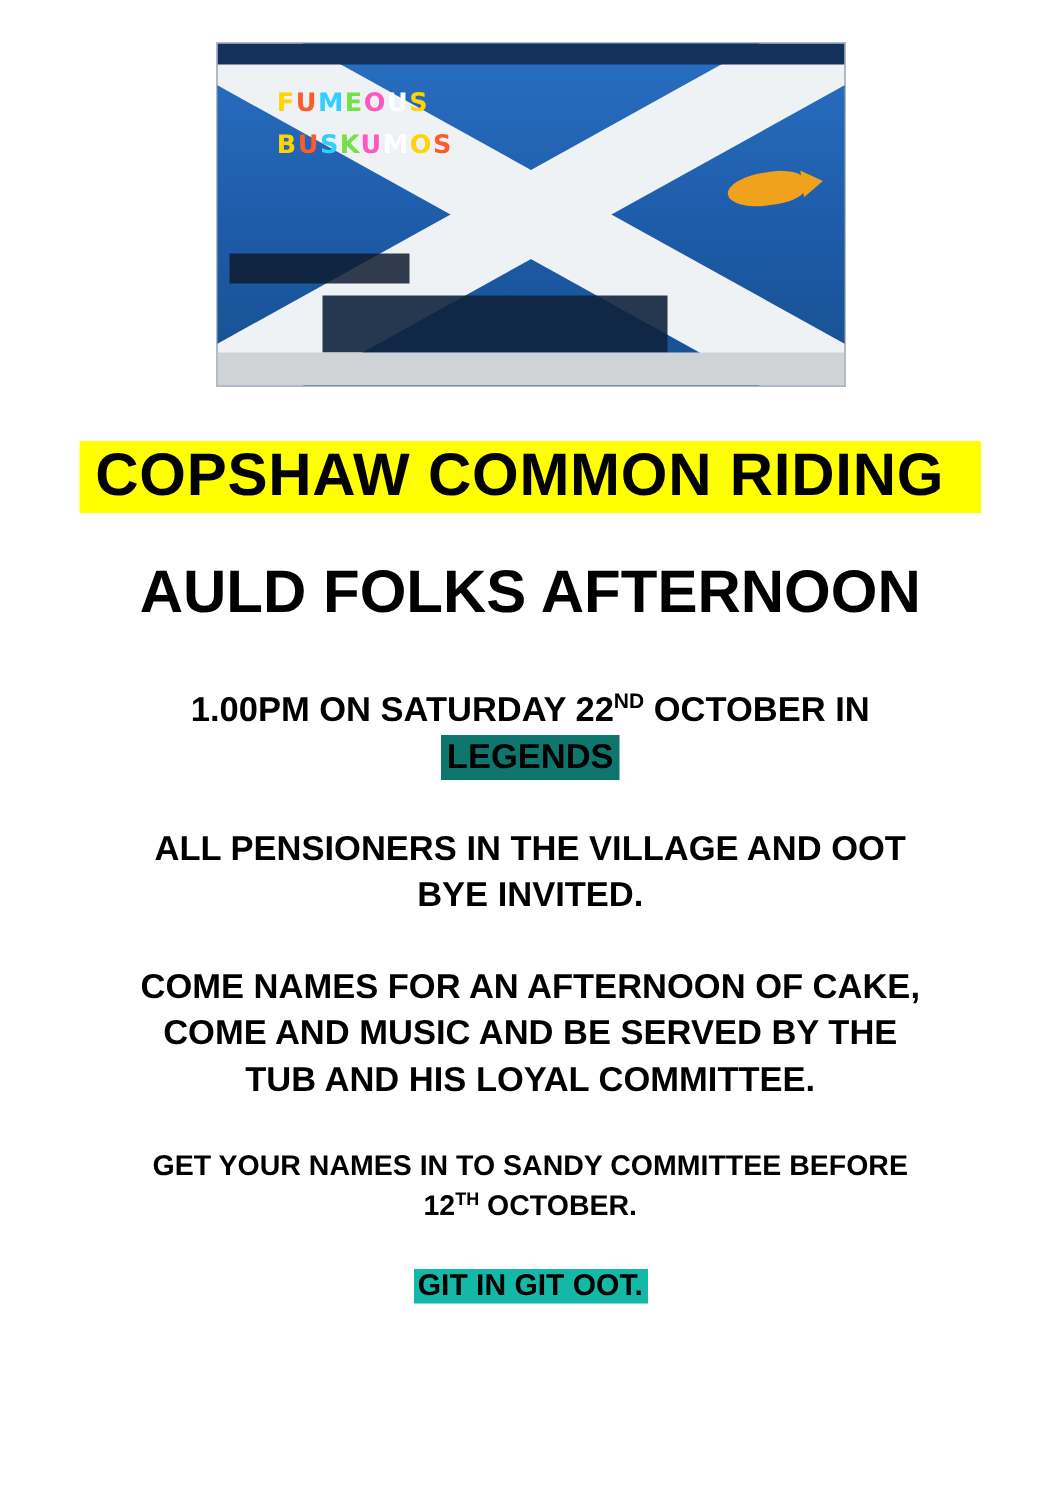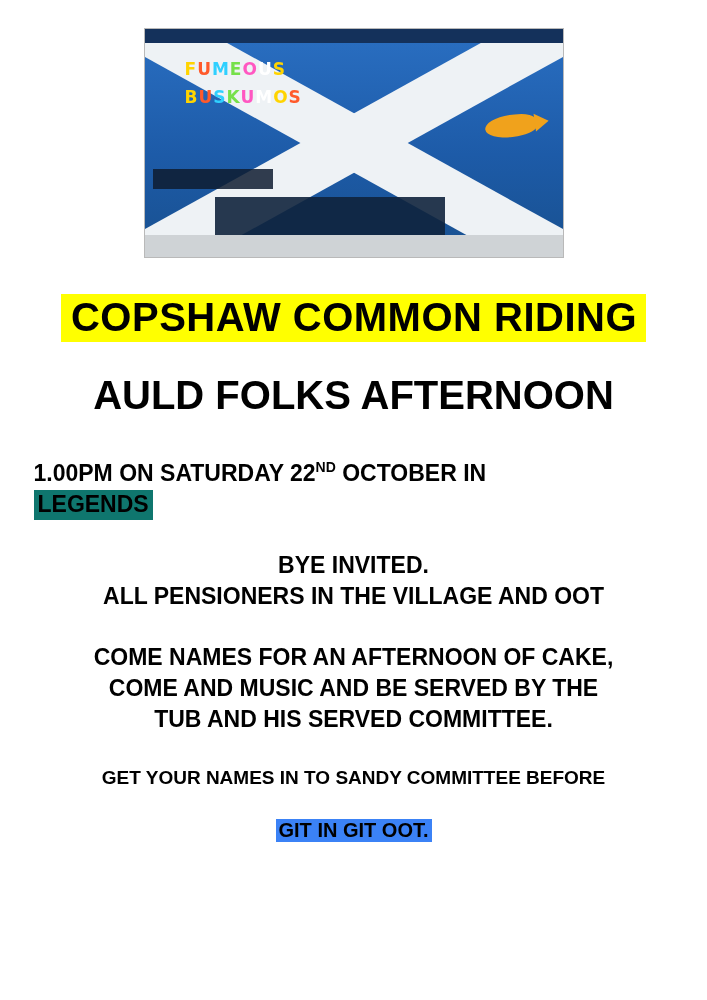--- a/index.html
+++ b/index.html
@@ -103,21 +103,21 @@
     position: absolute; right: -12px; top: 2px;
     border-top: 9px solid transparent;
     border-bottom: 9px solid transparent;
     border-left: 14px solid #f0a21c;
   }
 
   
   .title-band {
     margin-top: 36px;
     background: #ffff00;
-    padding: 2px 9px 4px 10px;
+    padding: 2px 24px 4px 10px;
   }
   .title-band .title {
     font-size: 40px;
     font-weight: bold;
     letter-spacing: .5px;
     line-height: 1.06;
     white-space: nowrap;
   }
 
   .headline {
@@ -126,20 +126,21 @@
     font-weight: bold;
     line-height: 1.18;
     text-align: center;
     width: 640px;
   }
 
   .when {
     margin-top: 38px;
     font-size: 23px;
     font-weight: bold;
+    text-align: center;
     line-height: 1.3;
     width: 640px;
   }
   .when sup { font-size: 14px; }
   .venue {
     display: inline-block;
     background: #0f766e;
     color: #000000;
     padding: 0 4px;
     margin-top: 2px;
@@ -157,21 +158,21 @@
     font-size: 19px;
     line-height: 1.35;
     width: 630px;
   }
   .para.small sup { font-size: 12px; }
 
   .closing {
     margin-top: 28px;
     font-size: 20px;
     font-weight: bold;
-    background: #3b82f6;
+    background: #14b8a6;
     padding: 0 3px;
   }
 </style>
 </head>
 <body>
 
 <div class="poster">
 
   <div class="photo">
     <div class="sky"></div>
@@ -200,29 +201,32 @@
     <div>AULD FOLKS AFTERNOON</div>
   </div>
 
   <div class="when">
     <span>1.00PM ON SATURDAY 22</span><sup>ND</sup><span> OCTOBER IN</span>
     <br>
     <span class="venue">LEGENDS</span>
   </div>
 
   <div class="para">
+    <div>ALL PENSIONERS IN THE VILLAGE AND OOT</div>
     <div>BYE INVITED.</div>
-    <div>ALL PENSIONERS IN THE VILLAGE AND OOT</div>
   </div>
 
   <div class="para">
     <div>COME NAMES FOR AN AFTERNOON OF CAKE,</div>
     <div>COME AND MUSIC AND BE SERVED BY THE</div>
-    <div>TUB AND HIS SERVED COMMITTEE.</div>
+    <div>TUB AND HIS LOYAL COMMITTEE.</div>
   </div>
 
   <div class="para small">
     <div>GET YOUR NAMES IN TO SANDY COMMITTEE BEFORE</div>
+    <div>
+      <span>12</span><sup>TH</sup><span> OCTOBER.</span>
+    </div>
   </div>
 
   <div class="closing">GIT IN GIT OOT.</div>
 
 </div>
 
 </body></html>

